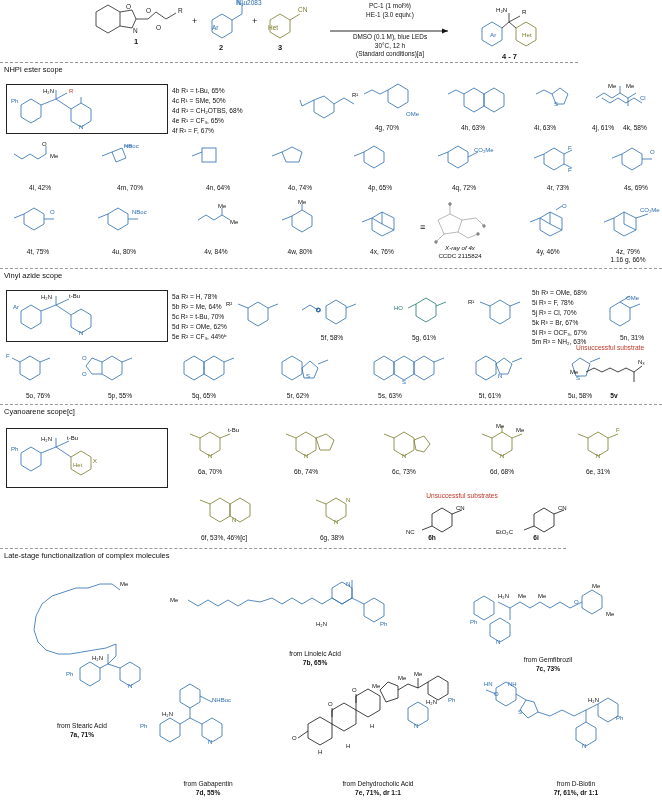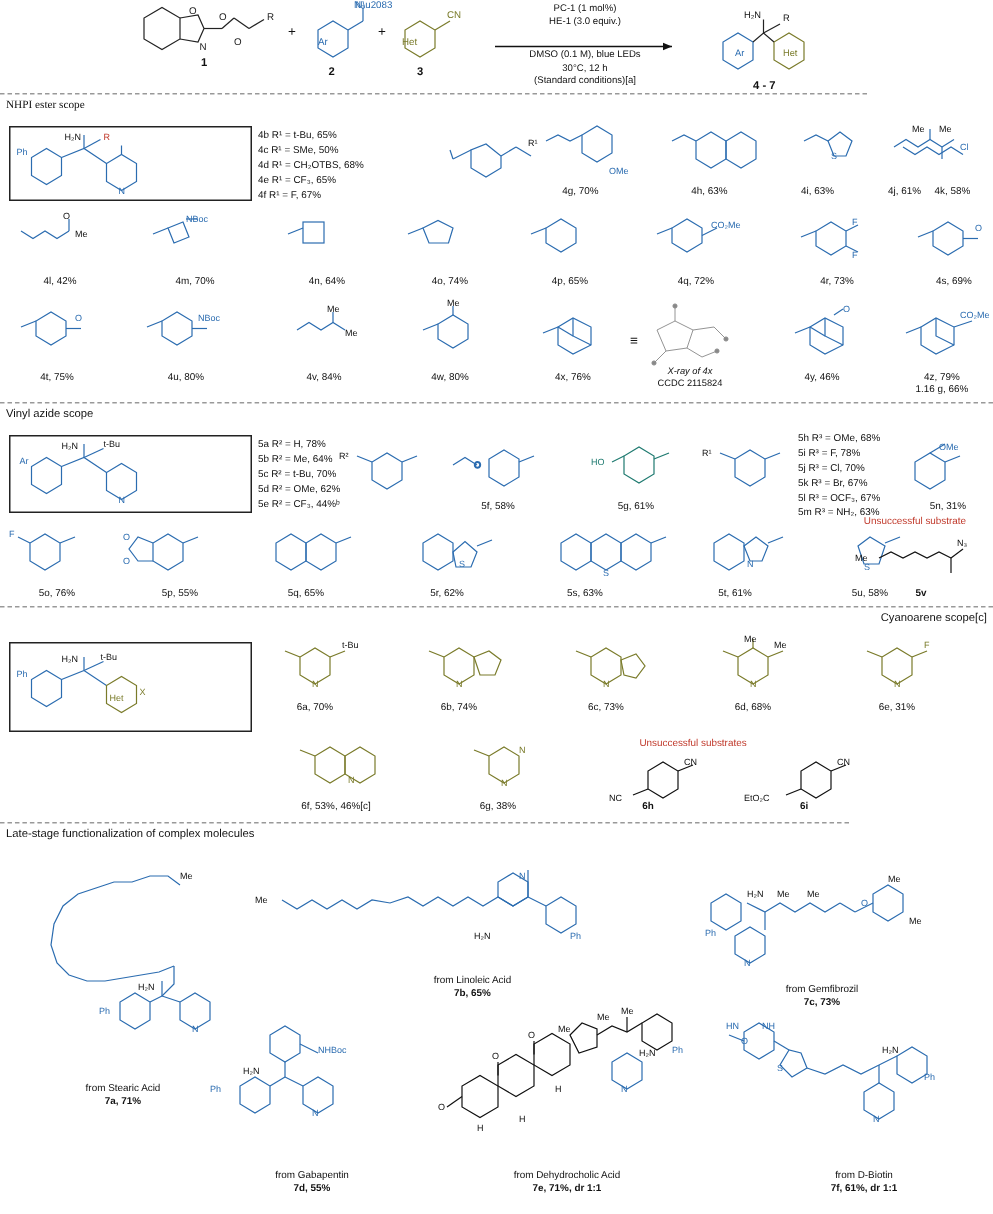--- a/index.html
+++ b/index.html
@@ -91,21 +91,21 @@
         <path d="M49,22 L60,16"></path>
       </g>
       <text x="30" y="37" font-size="6.2" fill="#2b6cb0">Ar</text>
       <text x="62" y="37" font-size="6.2" fill="#7a7b2a">Het</text>
       <text x="36" y="12" font-size="6.2" fill="#111">H₂N</text>
       <text x="62" y="14" font-size="6.2" fill="#111">R</text>
       <text x="42" y="59" font-size="7.5" font-weight="bold" fill="#111">4 - 7</text>
     </svg>
   </div>
 
-  <div style="position:absolute;left:0;top:62px;width:578px;font-family:Liberation Serif, serif;">
+  <div style="position:absolute;left:0;top:62px;width:578px;">
     <div class="sec-rule"></div>
     <div class="sec-label">NHPI ester scope</div>
   </div>
 
   <div class="box" style="left:6px;top:84px;width:160px;height:48px;">
     <svg width="158" height="46" viewBox="0 0 158 46">
       <g stroke="#2b6cb0" fill="none" stroke-width="0.8">
         <polygon points="14,20 14,32 24,38 34,32 34,20 24,14"></polygon>
         <polygon points="64,24 64,36 74,42 84,36 84,24 74,18"></polygon>
         <path d="M34,20 L49,14 L64,24"></path>
@@ -475,21 +475,21 @@
     <g stroke="#111" fill="none" stroke-width="0.8">
       <path d="M16,16 L24,12 L32,16 L40,12 L48,16 L56,12 L64,16"></path>
       <path d="M64,16 L64,26"></path>
       <path d="M64,16 L72,10"></path>
     </g>
     <text x="0" y="18" font-size="6" fill="#111">Me</text>
     <text x="68" y="8" font-size="6" fill="#111">N₃</text>
   </svg>
   <div class="lbl" style="position:absolute;left:594px;top:392px;width:40px;font-weight:bold;">5v</div>
 
-  <div style="position:absolute;left:0;top:404px;width:662px;text-align:right;">
+  <div style="position:absolute;left:0;top:404px;width:662px;">
     <div class="sec-rule"></div>
     <div class="sec-label">Cyanoarene scope[c]</div>
   </div>
 
   <div class="box" style="left:6px;top:428px;width:160px;height:58px;">
     <svg width="158" height="56" viewBox="0 0 158 56">
       <g stroke="#2b6cb0" fill="none" stroke-width="0.8">
         <polygon points="14,24 14,36 24,42 34,36 34,24 24,18"></polygon>
         <path d="M34,24 L49,18"></path>
         <path d="M49,18 L49,9"></path>

